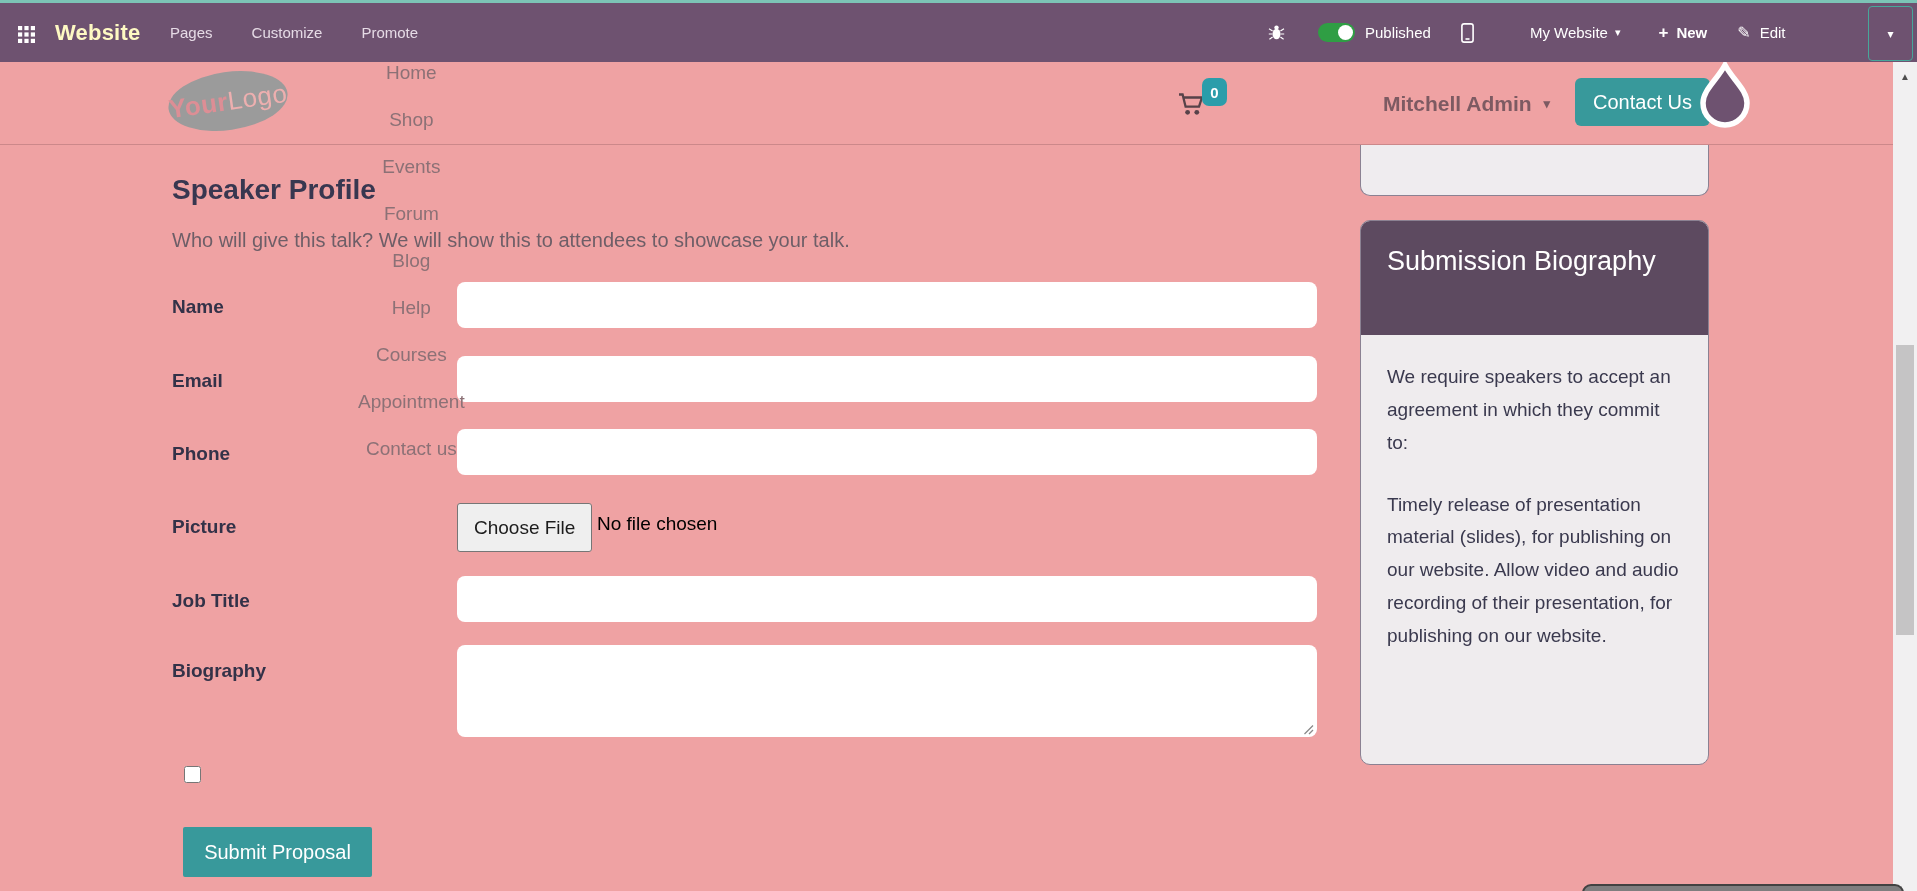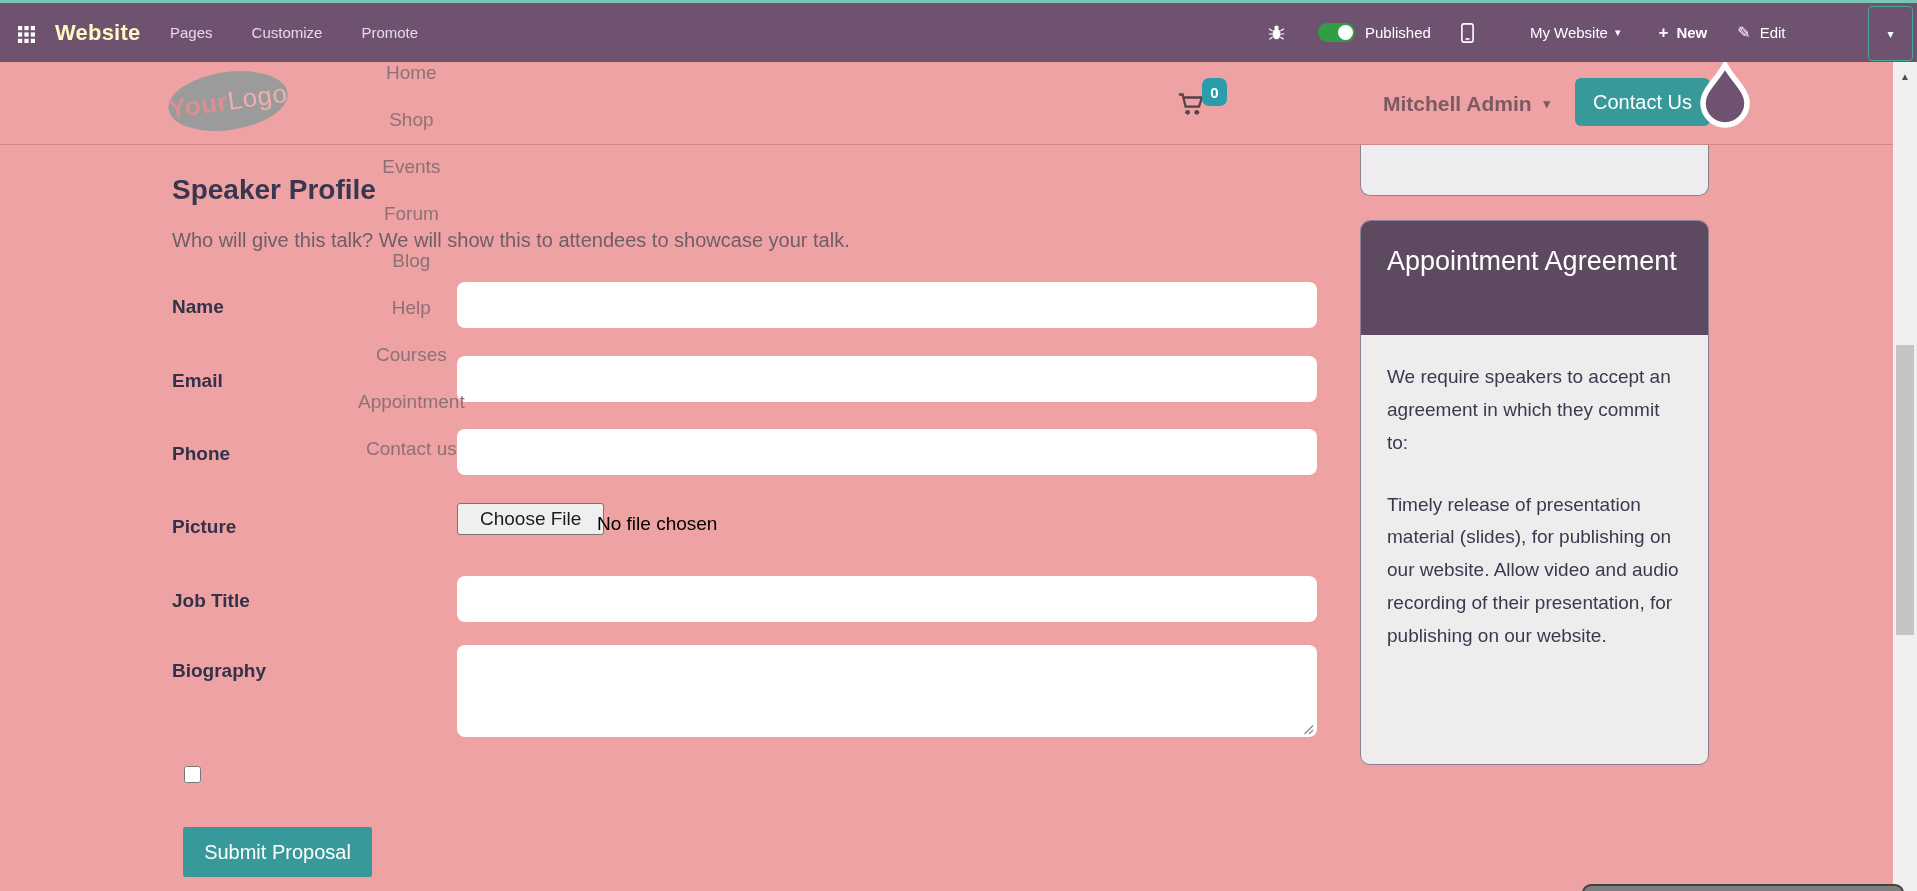--- a/index.html
+++ b/index.html
@@ -51,21 +51,21 @@
   .contact-btn { position:absolute; left:1575px; top:16px; width:135px; height:48px; background:#38999b;
     border:none; border-radius:6px; color:#fff; font-size:20px; font-family:inherit; }
   .drop-shape { position:absolute; left:1698px; top:-2px; z-index:40; }
 
   
   .page-title { position:absolute; left:172px; top:174px; font-size:28px; font-weight:bold; color:#383750; }
   .page-sub { position:absolute; left:172px; top:229px; font-size:20px; color:#6e5e67; }
   .f-label { position:absolute; left:172px; font-size:19px; font-weight:bold; color:#333248; }
   .f-input { position:absolute; left:457px; width:860px; height:46px; background:#fff; border:none;
     border-radius:8px; font-size:19px; padding:0 14px; font-family:inherit; outline:none; }
-  .file-btn { position:absolute; left:457px; top:503px; height:32px; padding:0 22px; background:#efefef;
+  .file-btn { position:absolute; left:457px; top:503px; height:49px; padding:0 16px; background:#efefef;
     border:1px solid #767676; border-radius:3px; font-size:19px; color:#1c1c1c; font-family:inherit; }
   .file-status { position:absolute; left:597px; top:513px; font-size:19px; color:#000000; }
   .f-textarea { position:absolute; left:457px; top:645px; width:860px; height:92px; background:#fff; border:none;
     border-radius:8px; font-size:19px; padding:10px 14px; font-family:inherit; resize:none; outline:none; }
   .resize-corner { position:absolute; left:1301px; top:722px; }
   .chk { position:absolute; left:184px; top:766px; width:17px; height:17px; }
   .chk-label { position:absolute; left:211px; top:763px; font-size:20px; color:#2f2e45; }
   .submit-btn { position:absolute; left:183px; top:827px; width:189px; height:50px; background:#38999b;
     border:none; border-radius:2px; color:#fff; font-size:20px; font-family:inherit; }
 
@@ -205,21 +205,21 @@
     <path d="M12 3.5 L3.5 12 M12 8 L8 12" stroke="#8a8a8a" stroke-width="1.3" fill="none"></path>
   </svg>
 
   <input class="chk" type="checkbox" style="">
 
   <button class="submit-btn">Submit Proposal</button>
 
   <div class="top-card"></div>
 
   <div class="agree-card">
-    <div class="agree-head">Appointment Agreement</div>
+    <div class="agree-head">Submission Biography</div>
     <div class="agree-body">
       <div class="p1">We require speakers to accept an agreement in which they commit to:</div>
       <div class="p2">Timely release of presentation material (slides), for publishing on our website. Allow video and audio recording of their presentation, for publishing on our website.</div>
     </div>
   </div>
 
   <div class="sb-track">
     <div class="sb-up">▲</div>
     <div class="sb-thumb"></div>
   </div>

